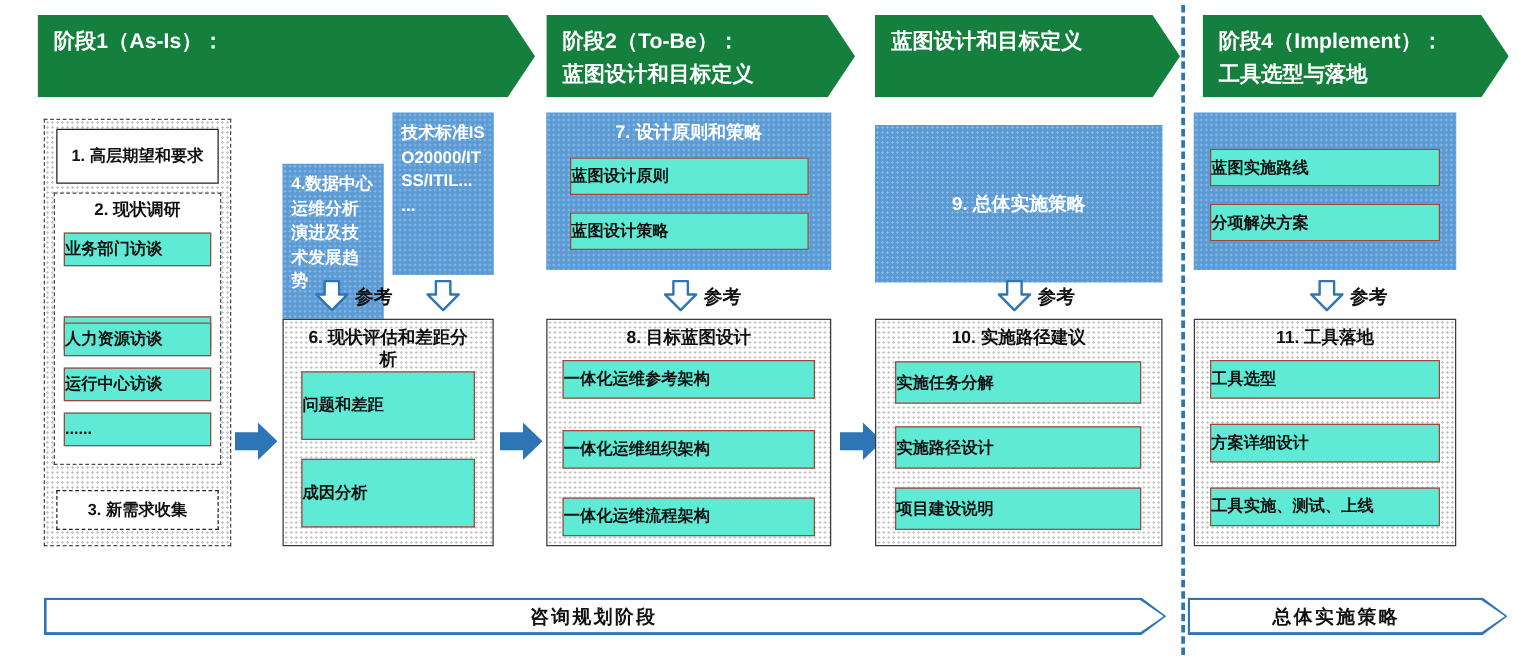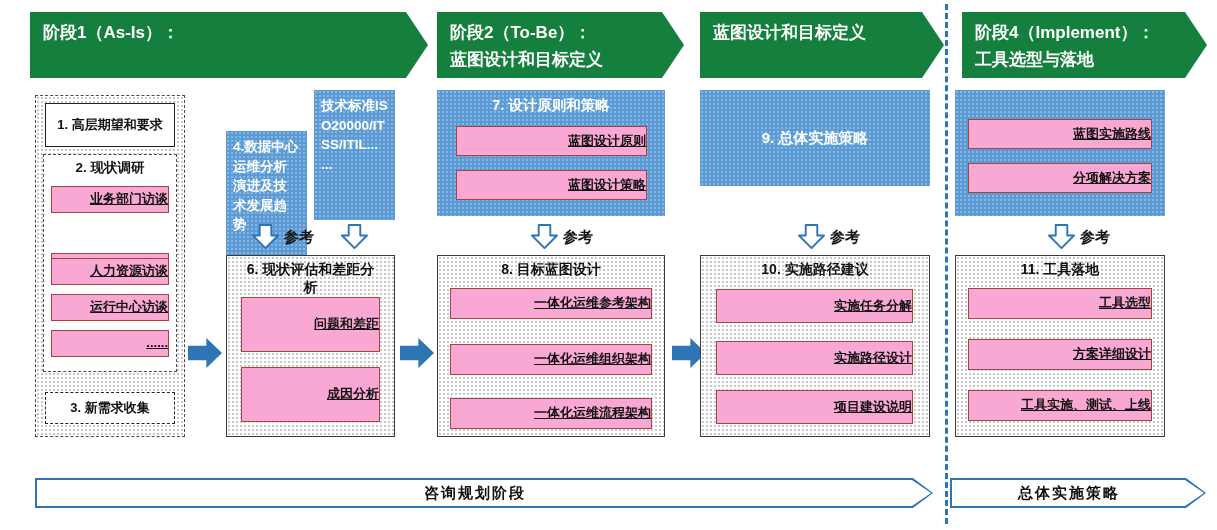--- a/index.html
+++ b/index.html
@@ -22,23 +22,23 @@
   .group{
     position:absolute;border:1.5px solid #3a3a3a;box-sizing:border-box;
   }
   .group-title{
     font-weight:bold;text-align:center;font-size:14px;padding:5px 14px 0 14px;line-height:1.25;
   }
   .dashedbox{
     position:absolute;border:1.6px dashed #4a4a4a;box-sizing:border-box;
   }
   .rbox{
-    position:absolute;background:#f9a8d4;border:1.6px solid #A6453C;box-sizing:border-box;
-    display:flex;align-items:center;justify-content:flex-end;
-    font-weight:bold;font-size:13px;text-align:center;line-height:1.15;text-decoration:underline;
+    position:absolute;background:#5eead4;border:1.6px solid #A6453C;box-sizing:border-box;
+    display:flex;align-items:center;justify-content:flex-start;
+    font-weight:bold;font-size:13px;text-align:center;line-height:1.15;
   }
   .blackbox{
     position:absolute;background:#ffffff;border:1.6px solid #222;box-sizing:border-box;
     display:flex;align-items:center;justify-content:center;
     font-weight:bold;font-size:13px;text-align:center;line-height:1.3;padding:2px;
   }
   .bluebox{
     position:absolute;background-color:#5B9BD5;color:#ffffff;font-weight:bold;box-sizing:border-box;
     background-image:radial-gradient(circle,rgba(255,255,255,0.28) 0.8px, rgba(0,0,0,0) 1px);
     background-size:4px 4px;
@@ -171,21 +171,21 @@
   </div>
   <div class="rbox" style="left:450px;top:344px;width:202px;height:31px;">
     <span>一体化运维组织架构</span>
   </div>
   <div class="rbox" style="left:450px;top:398px;width:202px;height:31px;">
     <span>一体化运维流程架构</span>
   </div>
 
   <div class="right-arrow" style="left:672px;top:338px;width:34px;height:30px;"></div>
 
-  <div class="bluebox bb-center" style="left:700px;top:90px;width:230px;height:96px;">
+  <div class="bluebox bb-center" style="left:700px;top:100px;width:230px;height:126px;">
     <span>9. 总体实施策略</span>
   </div>
 
   <svg class="down-arrow" style="left:798px;top:223px;" viewBox="0 0 28 26">
     <path d="M8 1 h12 v11 h7 L14 25 L1 12 h7 z" fill="#ffffff" stroke="#2E75B6" stroke-width="2" stroke-linejoin="round"></path>
   </svg>
   <div class="ref" style="left:830px;top:228px;">参考</div>
 
   <div class="group dot" style="left:700px;top:255px;width:230px;height:182px;">
     <div class="group-title">10. 实施路径建议</div>

